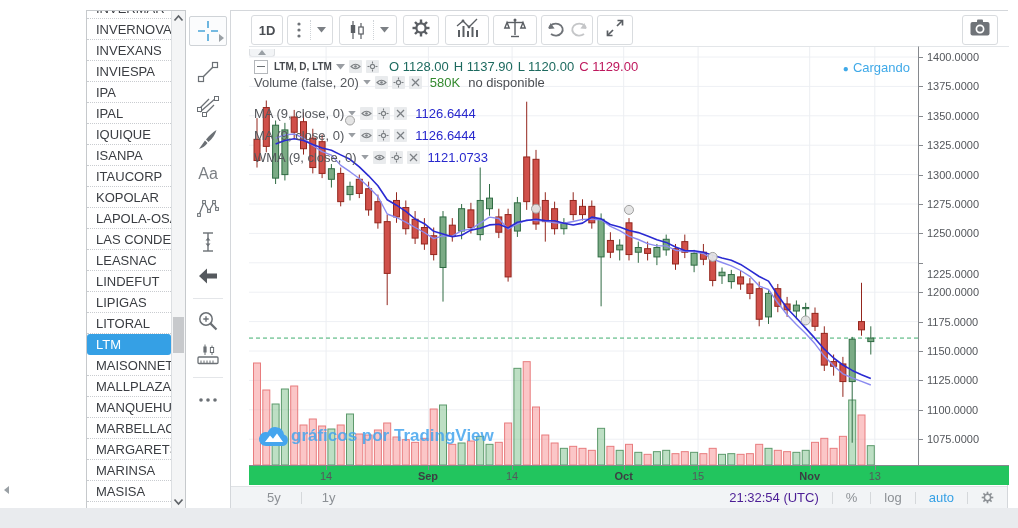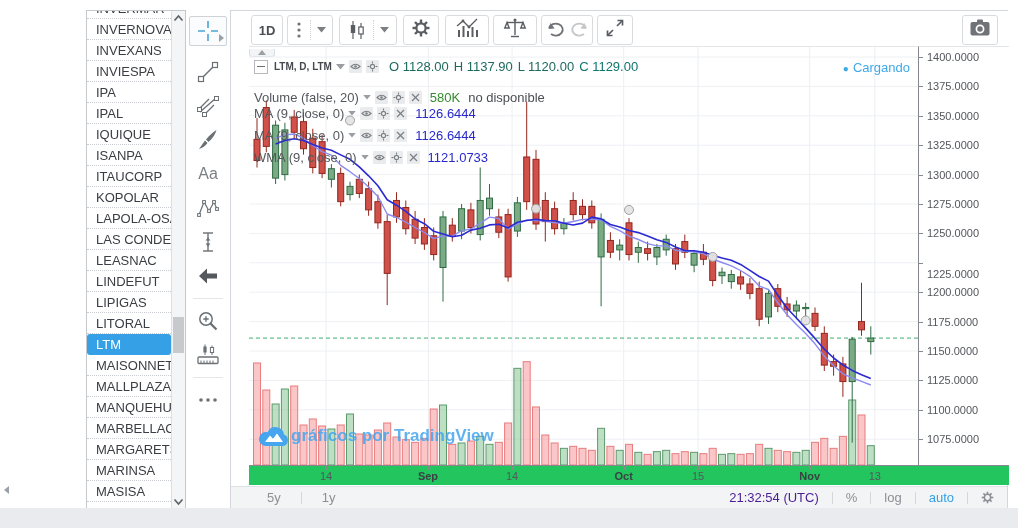--- a/index.html
+++ b/index.html
@@ -624,24 +624,24 @@
             <svg width="11" height="11" viewBox="0 0 11 11">
               <circle cx="5.5" cy="5.5" r="2.1" fill="none" stroke="#7c8084" stroke-width="1.1"></circle>
               <g stroke="#7c8084" stroke-width="1.1">
                 <line x1="5.5" y1="0.5" x2="5.5" y2="2.5"></line>
                 <line x1="5.5" y1="8.5" x2="5.5" y2="10.5"></line>
                 <line x1="0.5" y1="5.5" x2="2.5" y2="5.5"></line>
                 <line x1="8.5" y1="5.5" x2="10.5" y2="5.5"></line>
               </g>
             </svg>
           </span>
-        <span class="ohlc" id="ohlc-line"><span style="color: rgb(29, 106, 95);">O 1128.00</span><span style="color: rgb(29, 106, 95);">H 1137.90</span><span style="color: rgb(29, 106, 95);">L 1120.00</span><span style="color: #0f766e;">C 1129.00</span></span>
+        <span class="ohlc" id="ohlc-line"><span style="color: rgb(29, 106, 95);">O 1128.00</span><span style="color: rgb(29, 106, 95);">H 1137.90</span><span style="color: rgb(29, 106, 95);">L 1120.00</span><span style="color: #be185d;">C 1129.00</span></span>
       </div>
       <div id="legend-indicator-rows">
-          <div class="legend-row" style="top: 43px; text-align: center;">
+          <div class="legend-row" style="top: 28px; text-align: center;">
             <span class="l-label">Volume (false, 20)</span>
             <svg width="8" height="5" viewBox="0 0 9 6">
               <path d="M0 0 H9 L4.5 5.5 Z" fill="#9a9ea3"></path>
             </svg>
             <span class="l-btn">
               <svg width="11" height="11" viewBox="0 0 11 11">
                 <path d="M1 5.5 Q5.5 1 10 5.5 Q5.5 10 1 5.5 Z" fill="none" stroke="#7c8084" stroke-width="1.1"></path>
                 <circle cx="5.5" cy="5.5" r="1.3" fill="#7c8084"></circle>
               </svg>
             </span>

